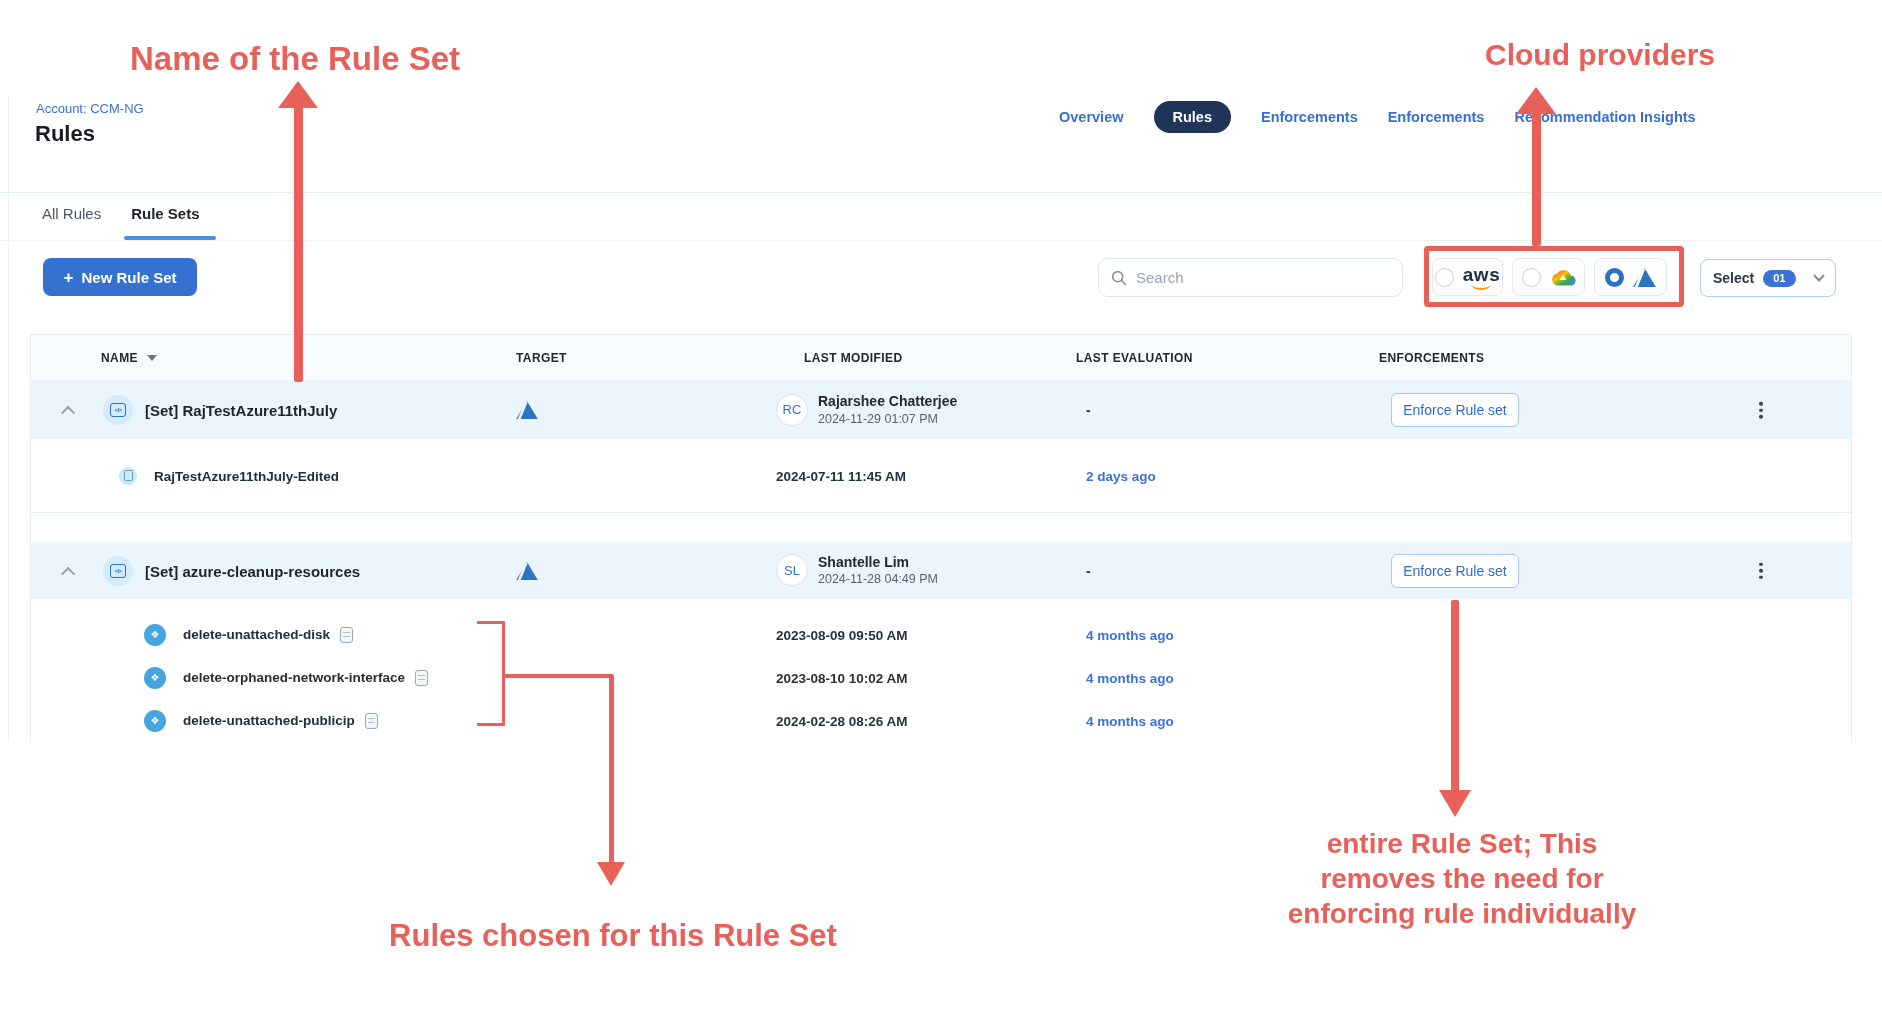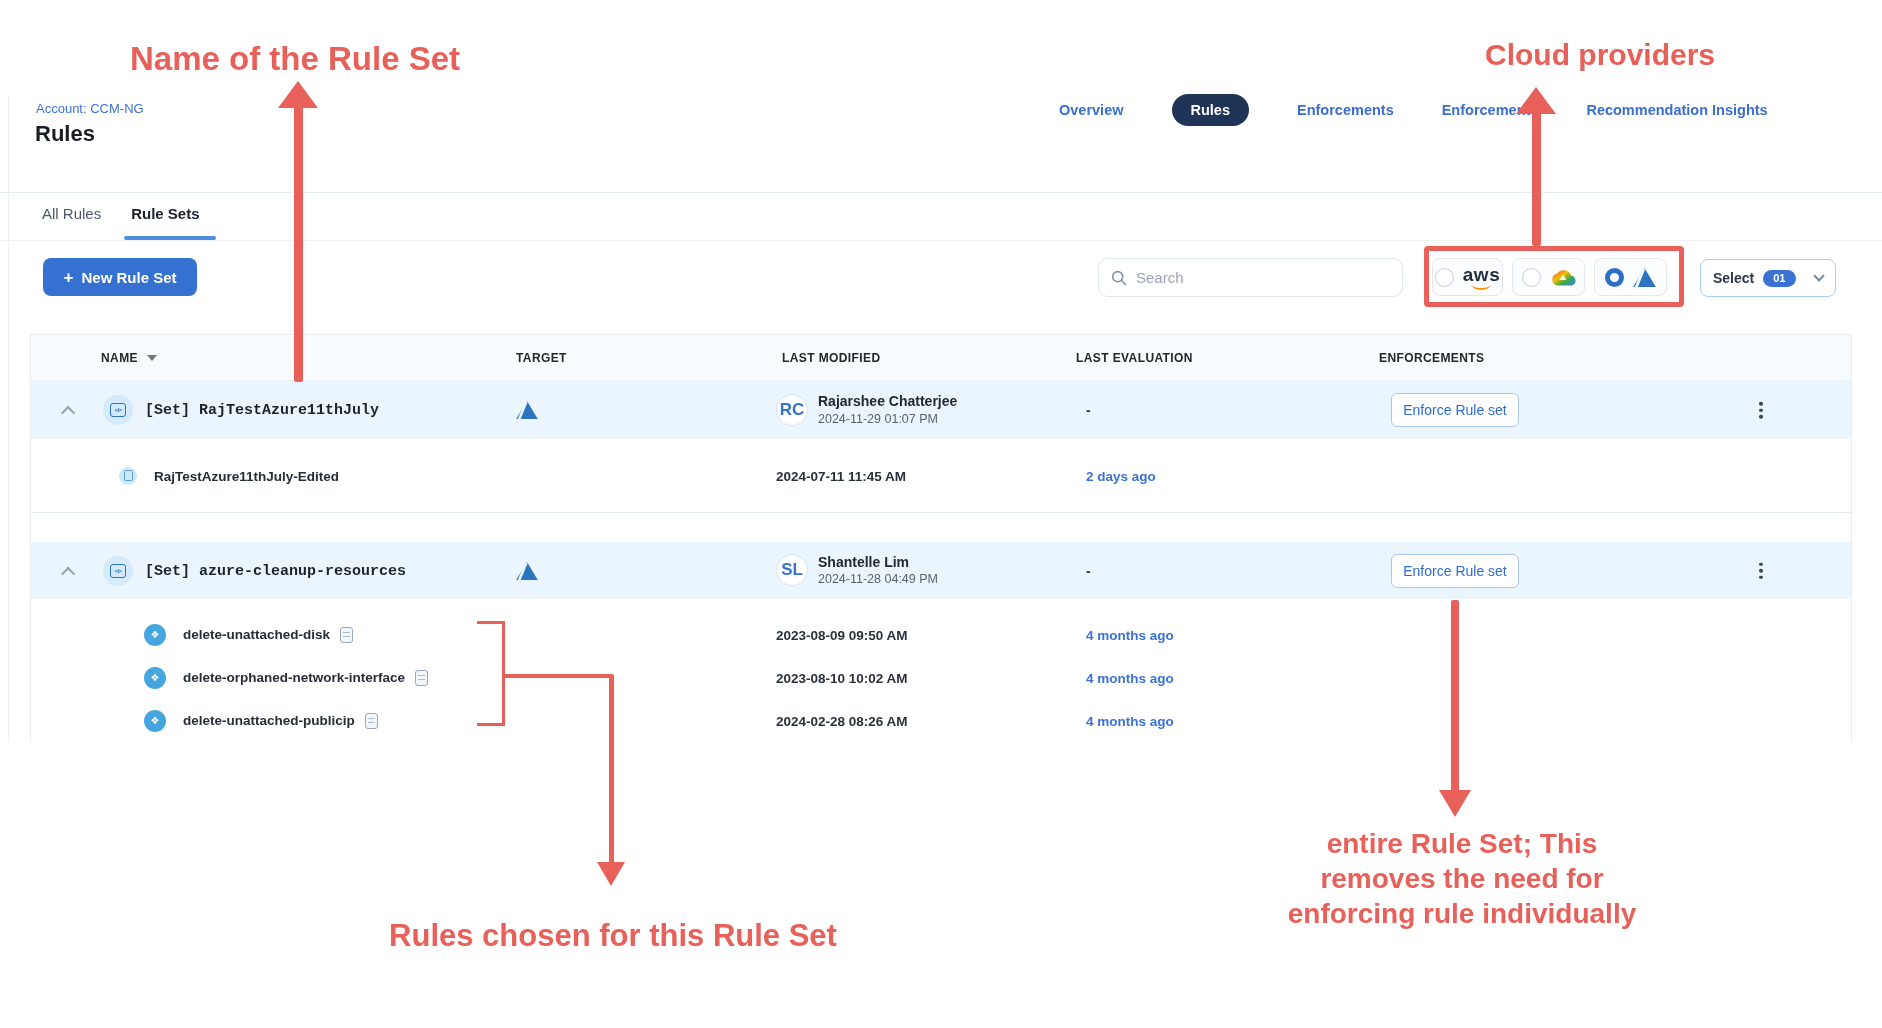--- a/index.html
+++ b/index.html
@@ -12,21 +12,21 @@
     --gray:#5a6372;
     --hair:#e8edf2;
   }
   *{box-sizing:border-box;margin:0;padding:0;}
   body{font-family:"Liberation Sans","DejaVu Sans",sans-serif;background:#fff;}
   .stage{position:relative;width:1882px;height:1028px;background:#fff;overflow:hidden;}
 
   
   .account-link{position:absolute;left:36px;top:101px;font-size:13px;color:#3b71d8;cursor:pointer;}
   .page-title{position:absolute;left:35px;top:121px;font-size:22px;font-weight:800;color:#181c23;}
-  .top-nav{position:absolute;left:1059px;top:89px;height:42px;display:flex;align-items:center;gap:48px;}
+  .top-nav{position:absolute;left:1059px;top:96px;height:42px;display:flex;align-items:center;gap:30px;}
   .nav-item{font-size:14.5px;font-weight:600;color:var(--blue);cursor:pointer;white-space:nowrap;}
   .nav-item.pill{background:var(--navy);color:#fff;font-weight:700;padding:8px 19px;border-radius:18px;}
   .hr{position:absolute;left:0;right:0;height:1px;background:var(--hair);}
   .hr-header{top:192px;}
   .hr-tabs{top:240px;background:#eef1f5;}
   .left-edge{position:absolute;left:8px;top:96px;width:1px;height:646px;background:#eef1f4;}
 
   
   .tabs{position:absolute;left:42px;top:205px;display:flex;gap:30px;}
   .tab{font-size:15px;color:#4d5768;font-weight:500;cursor:pointer;}
@@ -70,21 +70,21 @@
   .cell{position:absolute;top:50%;transform:translateY(-50%);}
   .group-row{height:58px;background:var(--row-blue);}
   .group-row-2{height:57px;background:var(--row-blue);}
   .chev-up{width:10px;height:10px;border-left:2.5px solid #97a0ae;border-top:2.5px solid #97a0ae;transform:rotate(45deg) translateY(-30%);cursor:pointer;}
   .set-ico{width:30px;height:30px;border-radius:50%;background:#d5eafa;display:flex;align-items:center;justify-content:center;}
   .set-glyph{width:16px;height:14px;border:1.5px solid #2d74c0;border-radius:3px;position:relative;display:flex;align-items:center;justify-content:center;}
   .set-glyph::after{content:"</>";font-size:6px;font-weight:700;color:#2d74c0;letter-spacing:-.5px;}
   .group-name{font-size:15px;font-weight:700;color:#1e242e;white-space:nowrap;}
   .owner{display:flex;align-items:center;gap:10px;}
   .avatar{width:32px;height:32px;border-radius:50%;background:#fff;border:1.5px solid #d2e5f7;display:flex;align-items:center;
-    justify-content:center;font-size:17px;font-weight:700;color:#3672cf;}
+    justify-content:center;font-size:13px;font-weight:400;color:#3672cf;}
   .owner-name{font-size:14px;font-weight:700;color:#23282f;line-height:1.25;}
   .owner-date{font-size:12.5px;color:#59626f;line-height:1.3;}
   .dash{font-size:14px;font-weight:700;color:#2d3440;}
   .enforce-btn{width:128px;height:34px;background:#fff;border:1.5px solid #a8c8f0;border-radius:6px;color:#2d6cd2;
     font-size:14px;font-weight:400;cursor:pointer;font-family:inherit;}
   .kebab{display:flex;flex-direction:column;gap:3px;cursor:pointer;padding:4px;}
   .kebab i{width:3.5px;height:3.5px;border-radius:50%;background:#3f4754;}
   .subrow1{height:74px;background:#fff;border-bottom:1px solid var(--hair);}
   .mini-ico{width:18px;height:18px;border-radius:50%;background:#cfe8f9;display:flex;align-items:center;justify-content:center;}
   .mini-ico::after{content:"";width:7px;height:9px;border:1px solid #5d9bd3;border-radius:1.5px;}
@@ -95,25 +95,25 @@
   .member-ico{width:22px;height:22px;border-radius:50%;background:#45a5df;display:flex;align-items:center;justify-content:center;}
   .member-ico::after{content:"❖";color:#fff;font-size:10px;line-height:1;}
   .name-flex{display:flex;align-items:center;gap:10px;}
   .doc-ico{width:13px;height:16px;border:1.5px solid #9aa7b8;border-radius:3px;background:#f4f7fa;position:relative;}
   .doc-ico::before,.doc-ico::after{content:"";position:absolute;left:2px;right:2px;height:1.5px;background:#b3becb;}
   .doc-ico::before{top:4px;} .doc-ico::after{top:8px;}
   .mod-date{font-size:13.5px;font-weight:600;color:#2b313c;}
   .eval-link{font-size:13.5px;font-weight:600;color:#3a72d8;cursor:pointer;}
 
   
-  .c-name1{left:30px;} .c-ico{left:72px;} .c-title{left:114px;font-family:Liberation Mono, monospace;}
+  .c-name1{left:30px;} .c-ico{left:72px;} .c-title{left:114px;}
   .c-target{left:485px;} .c-owner{left:745px;} .c-eval{left:1055px;}
   .c-enforce{left:1360px;} .c-kebab{left:1724px;}
   .c-sub1{left:88px;} .c-member{left:113px;}
-  .th-name{left:70px;} .th-target{left:485px;} .th-mod{left:751px;} .th-eval{left:1045px;} .th-enf{left:1348px;}
+  .th-name{left:70px;} .th-target{left:485px;} .th-mod{left:773px;} .th-eval{left:1045px;} .th-enf{left:1348px;}
 
   
   .ann{position:absolute;color:var(--coral);font-weight:800;white-space:nowrap;}
   .ann-name{left:130px;top:40px;font-size:33px;}
   .ann-cloud{left:1485px;top:38px;font-size:30px;}
   .ann-rules{left:368px;top:898px;width:490px;font-size:31px;text-align:center;margin-top:20px;}
   .ann-note{left:1268px;top:826px;width:388px;font-size:28px;line-height:35px;text-align:center;white-space:normal;}
   .shaft{position:absolute;background:var(--coral);border-radius:2px;}
   .head-up{position:absolute;width:0;height:0;border-left:20px solid transparent;border-right:20px solid transparent;border-bottom:27px solid var(--coral);}
   .head-down{position:absolute;width:0;height:0;border-left:16px solid transparent;border-right:16px solid transparent;border-top:27px solid var(--coral);}

